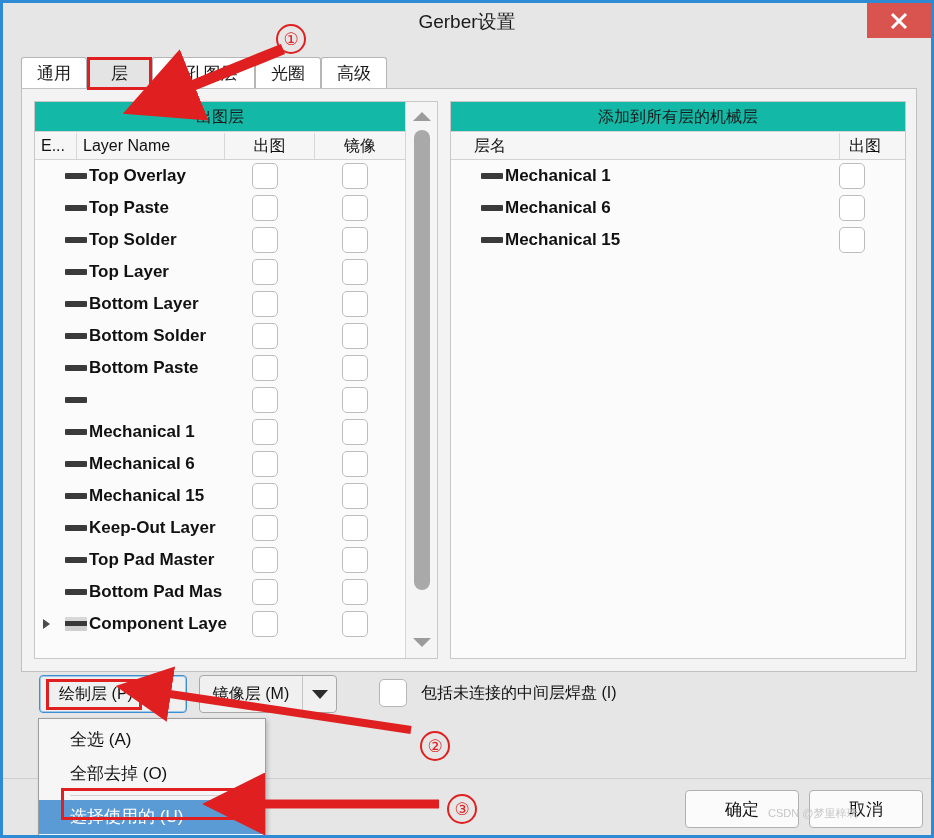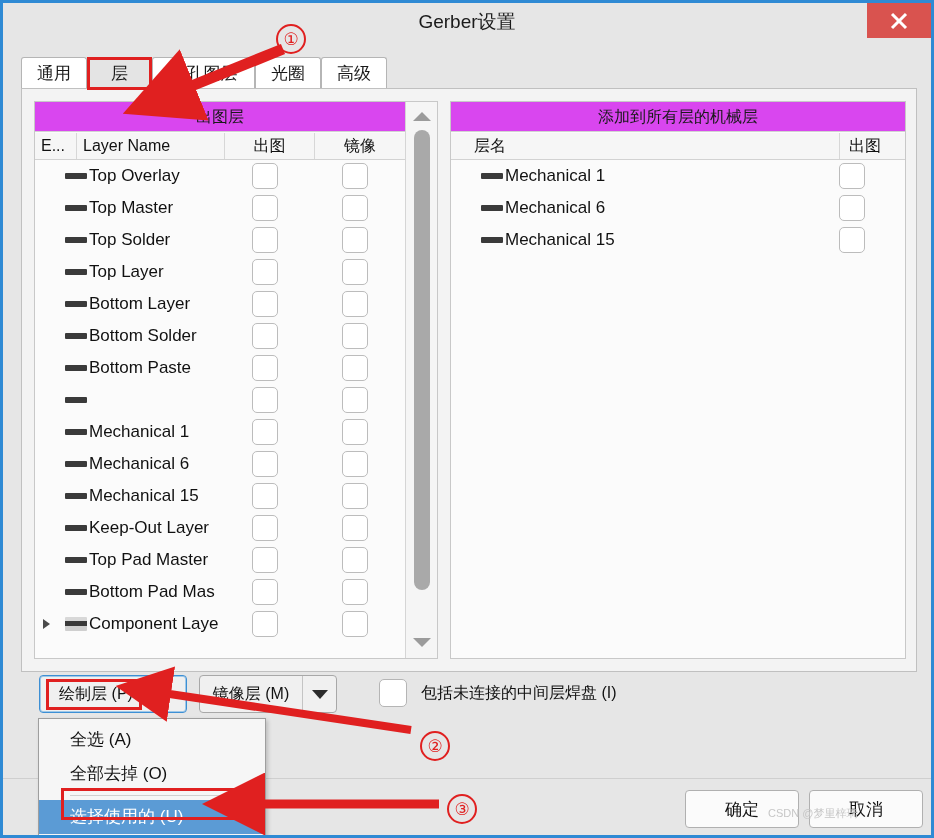--- a/index.html
+++ b/index.html
@@ -86,21 +86,21 @@
     overflow: hidden;
   }
   #left-list  { left: 12px;  width: 404px; height: 558px; }
   #right-list { left: 428px; width: 456px; height: 558px; }
 
   .list-caption {
     position: absolute; left: 0; top: 0;
     width: 100%; height: 30px;
     line-height: 30px; text-align: center;
     font-size: 16px; color: #1a1a1a;
-    background: #d946ef;
+    background: #14b8a6;
     border-bottom: 1px solid #d2d2d2;
   }
   #left-list .list-caption { width: 370px; }
 
   .col-head {
     position: absolute; top: 31px; left: 0;
     height: 27px; width: 100%;
     background: #f6f6f6;
     border-bottom: 1px solid #d2d2d2;
   }
@@ -111,20 +111,21 @@
     border-right: 1px solid #d7d7d7;
     padding-left: 6px;
   }
   .col-head .ch.center { text-align: center; padding-left: 0; }
   .col-head .ch.last { border-right: none; }
 
   .rows { position: absolute; top: 58px; left: 0; width: 100%; }
   .row {
     position: relative;
     height: 32px;
+    font-weight: bold;
   }
   .expander {
     position: absolute; left: 8px; top: 11px;
     width: 0; height: 0;
     border-left: 7px solid #4a4a4a;
     border-top: 5px solid transparent;
     border-bottom: 5px solid transparent;
   }
   .swatch {
     position: absolute; left: 30px; top: 13px;
@@ -377,21 +378,21 @@
         </div>
       <div class="rows" id="left-rows">
           <div class="row">
             <div class="swatch"></div>
             <div class="rowlabel">Top Overlay</div>
             <div class="cb" style="left: 217px;"></div>
             <div class="cb" style="left: 307px;"></div>
           </div>
           <div class="row">
             <div class="swatch"></div>
-            <div class="rowlabel">Top Master</div>
+            <div class="rowlabel">Top Paste</div>
             <div class="cb" style="left: 217px;"></div>
             <div class="cb" style="left: 307px;"></div>
           </div>
           <div class="row">
             <div class="swatch"></div>
             <div class="rowlabel">Top Solder</div>
             <div class="cb" style="left: 217px;"></div>
             <div class="cb" style="left: 307px;"></div>
           </div>
           <div class="row">

